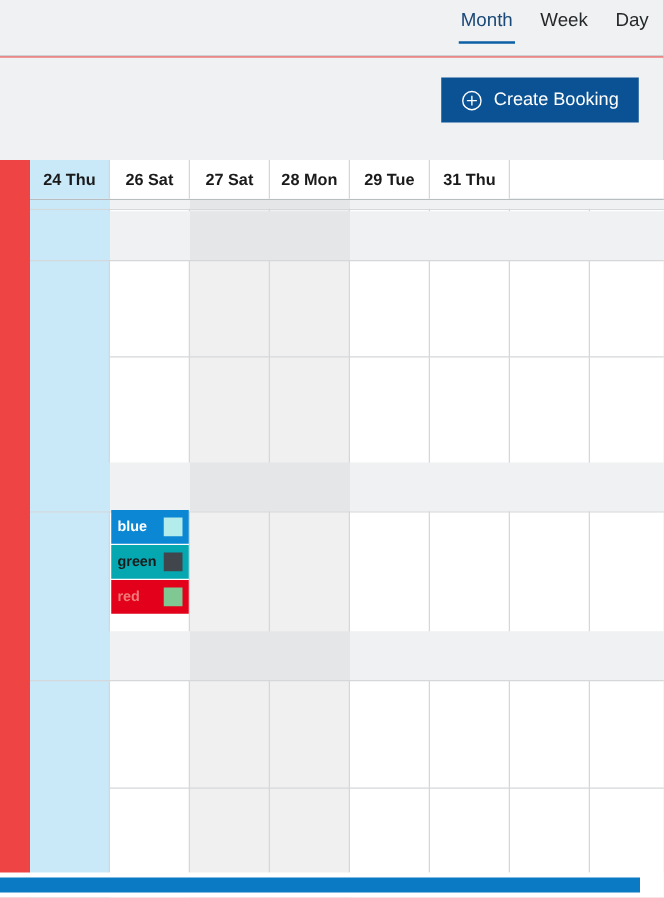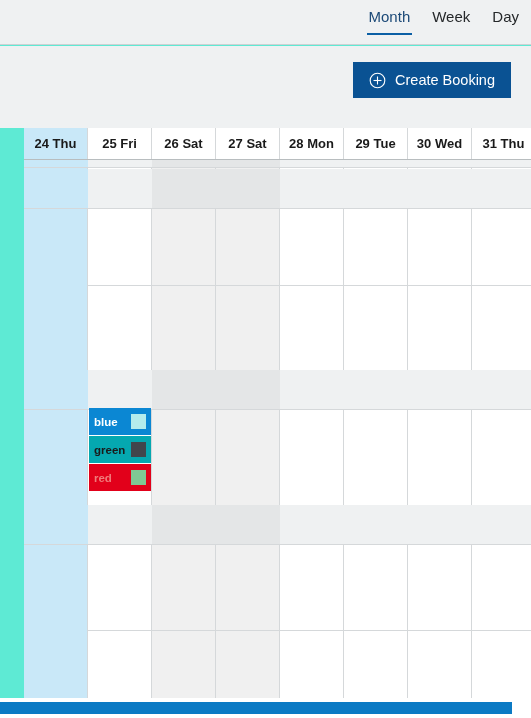--- a/index.html
+++ b/index.html
@@ -9,21 +9,21 @@
     height: 718px;
     overflow: hidden;
     background: #ffffff;
     font-family: "Liberation Sans", sans-serif;
   }
 
   #app {
     position: relative;
     width: 531px;
     height: 718px;
-    background: #5eead4;
+    background: #ef4444;
     padding-left: 11px;
   }
 
   
   .viewbar {
     position: absolute;
     left: 0; top: 0;
     width: 531px; height: 45px;
     background: #eff1f2;
     border-bottom: 1px solid #cdd2d4;
@@ -240,26 +240,24 @@
         </svg>
       </span>
       <span>Create Booking</span>
     </button>
   </div>
 
   <div class="calendar">
 
     <div class="headrow">
       <div class="headcell today">24 Thu</div>
-      <div class="headcell">25 Fri</div>
       <div class="headcell">26 Sat</div>
       <div class="headcell">27 Sat</div>
       <div class="headcell">28 Mon</div>
       <div class="headcell">29 Tue</div>
-      <div class="headcell">30 Wed</div>
       <div class="headcell">31 Thu</div>
     </div>
 
     <div class="gridwrap">
 
       <div class="daycol today" style="left:0px"></div>
       <div class="daycol normal" style="left:64px"></div>
       <div class="daycol weekend" style="left:128px"></div>
       <div class="daycol weekend" style="left:192px"></div>
       <div class="daycol normal" style="left:256px"></div>

